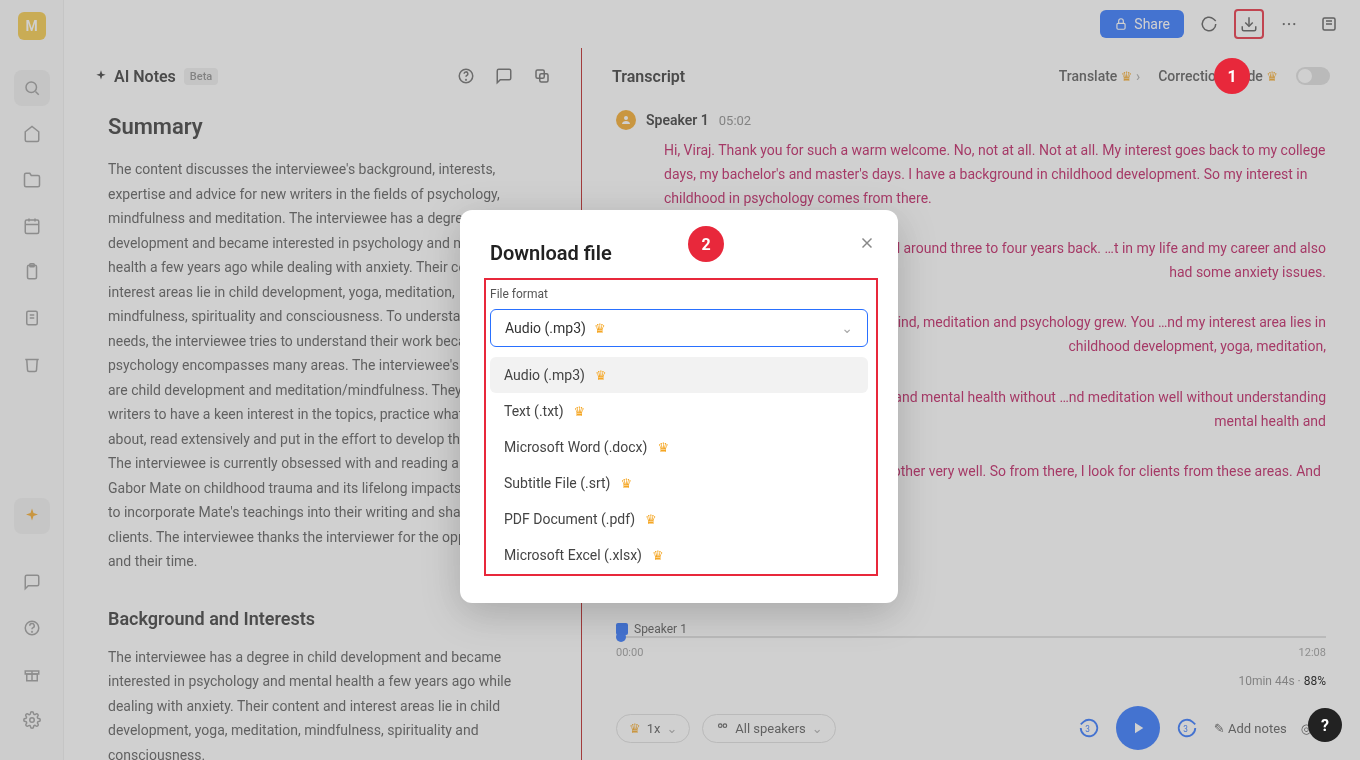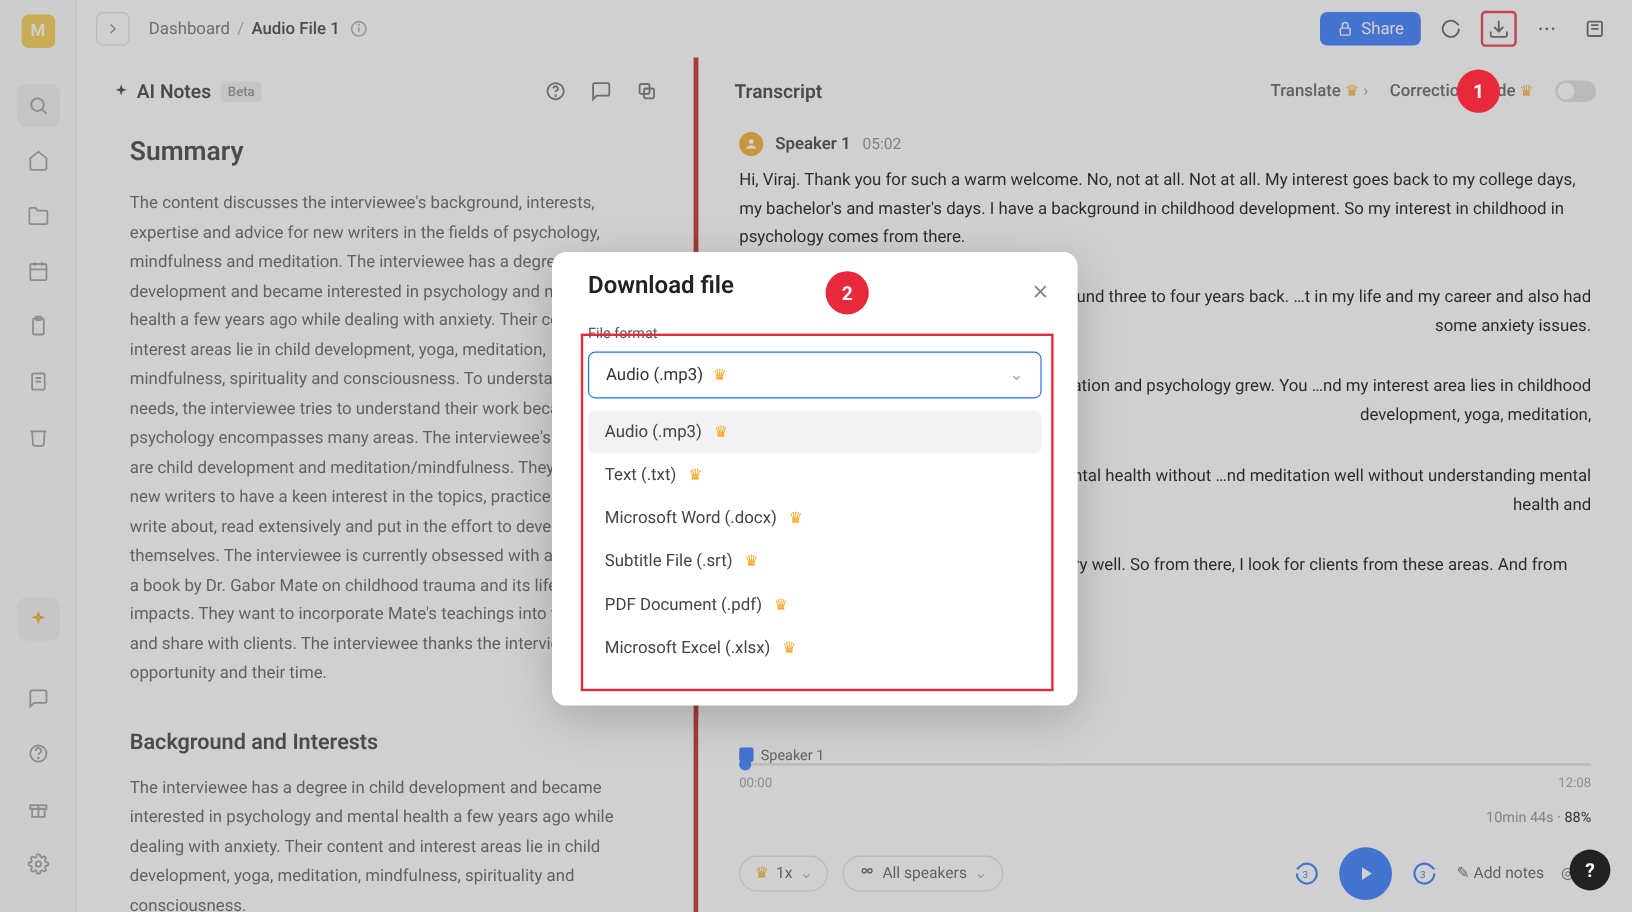--- a/index.html
+++ b/index.html
@@ -20,21 +20,21 @@
 .breadcrumb-sep { margin: 0 6px; color: #aaa; }
 .breadcrumb-current { color: #333; font-weight: 500; }
 .info-icon-inline { margin-left: 8px; color: #aaa; }
 .header-right { margin-left: auto; display: flex; align-items: center; gap: 10px; }
 .share-btn { background: #2970ff; color: #fff; padding: 6px 14px; border-radius: 6px; font-size: 14px; display: flex; align-items: center; gap: 6px; }
 .hdr-icon-btn { width: 30px; height: 30px; display: flex; align-items: center; justify-content: center; color: #555; border-radius: 4px; }
 .download-highlight { border: 2px solid #e8283b; }
 
 
 .main-content { position: absolute; left: 64px; top: 48px; right: 0; bottom: 0; display: flex; }
-.left-pane { width: 518px; border-right: 4px solid #b91c1c; display: flex; flex-direction: column; }
+.left-pane { width: 518px; border-right: 1px solid #b91c1c; display: flex; flex-direction: column; }
 .right-pane { flex: 1; display: flex; flex-direction: column; position: relative; }
 
 .pane-header { height: 56px; display: flex; align-items: center; padding: 0 30px; font-weight: 600; color: #333; }
 .pane-header .sparkle-small { color: #333; margin-right: 6px; }
 .beta-badge { font-size: 11px; background: #eee; color: #888; padding: 2px 6px; border-radius: 4px; margin-left: 8px; font-weight: 500; }
 .pane-header-icons { margin-left: auto; display: flex; gap: 20px; color: #666; }
 .pane-header-right { margin-left: auto; display: flex; align-items: center; gap: 18px; font-size: 14px; color: #555; font-weight: 500; }
 .crown { color: #f5a623; font-size: 13px; }
 .toggle { width: 34px; height: 18px; background: #ddd; border-radius: 10px; position: relative; }
 .toggle::after { content:''; position: absolute; left: 2px; top: 2px; width: 14px; height: 14px; background: #fff; border-radius: 50%; }
@@ -43,21 +43,21 @@
 .notes-body h2 { font-size: 22px; color: #333; margin-bottom: 18px; font-weight: 600; }
 .notes-body p { font-size: 14px; line-height: 1.75; }
 .notes-body h3 { font-size: 18px; color: #333; margin-top: 34px; margin-bottom: 16px; font-weight: 600; }
 
 .transcript-body { padding: 6px 34px; overflow-y: auto; flex: 1; }
 .segment { margin-bottom: 26px; }
 .seg-head { display: flex; align-items: center; gap: 10px; margin-bottom: 8px; }
 .speaker-avatar { width: 20px; height: 20px; background: #f5a623; border-radius: 50%; display:flex;align-items:center;justify-content:center;color:#fff; }
 .speaker-name { font-weight: 600; color: #333; font-size: 14px; }
 .seg-time { color: #888; font-size: 13px; }
-.seg-text { font-size: 14px; line-height: 1.72; color: #000000; }
+.seg-text { font-size: 14px; line-height: 1.72; color: #be185d; margin-left: 48px; }
 
 
 .player-area { position: absolute; bottom: 0; left: 0; right: 0; padding: 0 34px 10px; background: #fff; }
 .progress { position: relative; height: 40px; }
 .progress-line { position: absolute; top: 14px; left: 0; right: 0; height: 2px; background: #ddd; }
 .progress-handle { position: absolute; top: 10px; left: 0; width: 10px; height: 10px; background: #2970ff; border-radius: 50%; }
 .time-label { position: absolute; top: 24px; font-size: 11px; color: #999; }
 .speaker-marker { display:flex;align-items:center;gap:6px;font-size:12px;color:#555;margin-top:24px; }
 .speaker-marker .chk { width:12px;height:12px;background:#2970ff;border-radius:2px; }
 .duration-info { position:absolute; right: 0; top: 52px; font-size: 12px; color:#888; }
@@ -66,21 +66,21 @@
 .player-controls { display: flex; align-items: center; gap: 12px; margin-top: 44px; }
 .ctrl-btn { padding: 6px 12px; border: 1px solid #ddd; border-radius: 18px; font-size: 13px; color: #555; display:flex;align-items:center;gap:6px; }
 .play-btn { width: 44px; height: 44px; background: #2970ff; border-radius: 50%; display:flex;align-items:center;justify-content:center;color:#fff; }
 .skip-btn { color:#2970ff; font-size: 15px; width:30px;height:30px;display:flex;align-items:center;justify-content:center; }
 .player-right { margin-left: auto; display: flex; align-items: flex-start; gap: 14px; font-size: 13px; color: #555; }
 
 
 .overlay { position: absolute; inset: 0; background: rgba(120,120,120,0.35); }
 
 
-.modal { position: absolute; left: 460px; top: 210px; width: 438px; background: #fff; border-radius: 12px; box-shadow: 0 10px 40px rgba(0,0,0,0.2); padding: 15px 30px 30px; }
+.modal { position: absolute; left: 460px; top: 210px; width: 438px; background: #fff; border-radius: 12px; box-shadow: 0 10px 40px rgba(0,0,0,0.2); padding: 31px 30px 30px; }
 .modal-title { font-size: 20px; font-weight: 600; color: #222; }
 .modal-close { position: absolute; right: 22px; top: 24px; color: #888; cursor: pointer; }
 .format-section { margin-top: 22px; }
 .ff-label { font-size: 12px; color: #555; margin-bottom: 8px; }
 .select-box { border: 1px solid #2970ff; border-radius: 6px; padding: 10px 14px; display: flex; align-items: center; gap: 8px; font-size: 14px; color: #333; position: relative; }
 .select-box .chev { margin-left: auto; color: #aaa; }
 .dropdown { margin-top: 10px; }
 .dd-item { padding: 10px 14px; display: flex; align-items: center; gap: 10px; font-size: 14px; color: #444; border-radius: 6px; }
 .dd-item.sel { background: #f2f2f2; }
 
@@ -173,37 +173,20 @@
     <div class="sidebar-icon">
         <svg width="18" height="18" viewBox="0 0 24 24" fill="none" stroke="currentColor" stroke-width="2">
           <circle cx="12" cy="12" r="3"></circle>
           <path d="M19.4 15a1.65 1.65 0 0 0 .33 1.82l.06.06a2 2 0 1 1-2.83 2.83l-.06-.06a1.65 1.65 0 0 0-1.82-.33 1.65 1.65 0 0 0-1 1.51V21a2 2 0 0 1-4 0v-.09a1.65 1.65 0 0 0-1-1.51 1.65 1.65 0 0 0-1.82.33l-.06.06a2 2 0 1 1-2.83-2.83l.06-.06a1.65 1.65 0 0 0 .33-1.82 1.65 1.65 0 0 0-1.51-1H3a2 2 0 0 1 0-4h.09a1.65 1.65 0 0 0 1.51-1 1.65 1.65 0 0 0-.33-1.82l-.06-.06a2 2 0 1 1 2.83-2.83l.06.06a1.65 1.65 0 0 0 1.82.33 1.65 1.65 0 0 0 1-1.51V3a2 2 0 0 1 4 0v.09a1.65 1.65 0 0 0 1 1.51 1.65 1.65 0 0 0 1.82-.33l.06-.06a2 2 0 1 1 2.83 2.83l-.06.06a1.65 1.65 0 0 0-.33 1.82 1.65 1.65 0 0 0 1.51 1H21a2 2 0 0 1 0 4h-.09a1.65 1.65 0 0 0-1.51 1z"></path>
         </svg>
       </div>
   </div>
 </div>
 
 <div class="top-header">
-  <div class="breadcrumb">
-    <div class="chevron-btn">
-      <svg width="14" height="14" viewBox="0 0 24 24" fill="none" stroke="currentColor" stroke-width="2">
-          <polyline points="9 18 15 12 9 6"></polyline>
-        </svg>
-    </div>
-    <span>Dashboard</span>
-    <span class="breadcrumb-sep">/</span>
-    <span class="breadcrumb-current">Audio File 1</span>
-    <span class="info-icon-inline">
-      <svg width="16" height="16" viewBox="0 0 24 24" fill="none" stroke="currentColor" stroke-width="2">
-          <circle cx="12" cy="12" r="9"></circle>
-          <line x1="12" y1="10" x2="12" y2="16"></line>
-          <circle cx="12" cy="7" r="0.5"></circle>
-        </svg>
-    </span>
-  </div>
   <div class="header-right">
     <div class="share-btn">
       <svg width="14" height="14" viewBox="0 0 24 24" fill="none" stroke="currentColor" stroke-width="2">
           <rect x="5" y="11" width="14" height="10" rx="2"></rect>
           <path d="M8 11V7a4 4 0 1 1 8 0v4"></path>
         </svg>
       <span>Share</span>
     </div>
     <div class="hdr-icon-btn">
       <svg width="18" height="18" viewBox="0 0 24 24" fill="none" stroke="currentColor" stroke-width="2">

